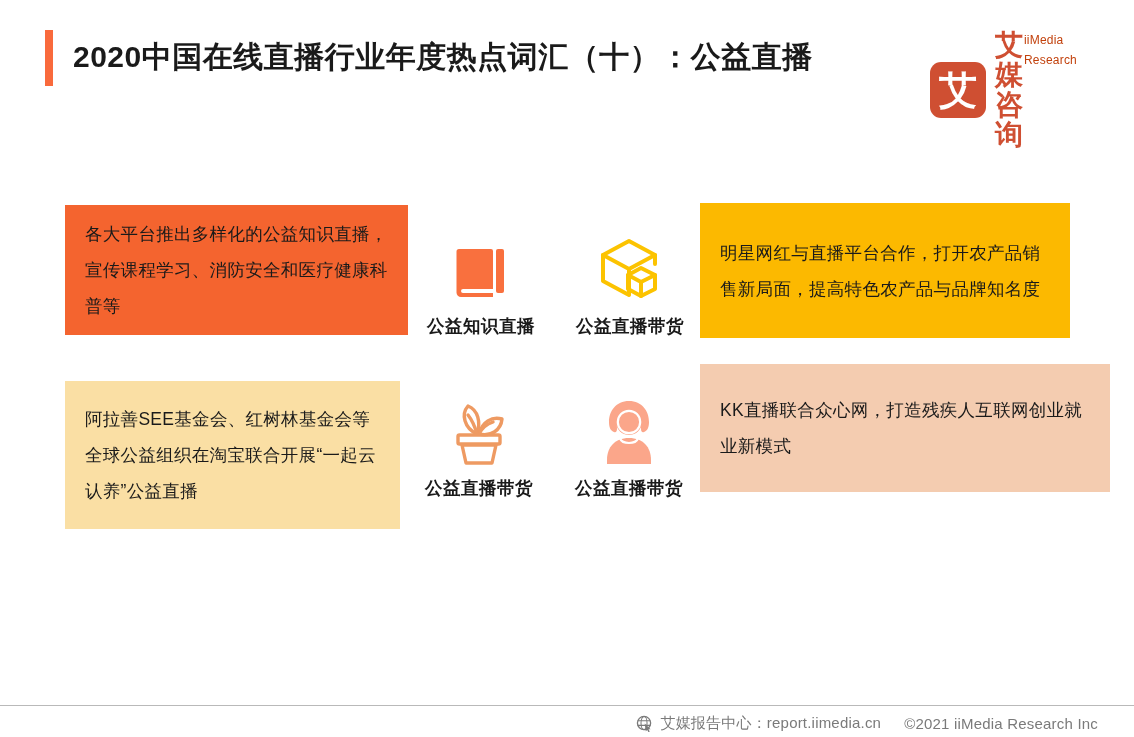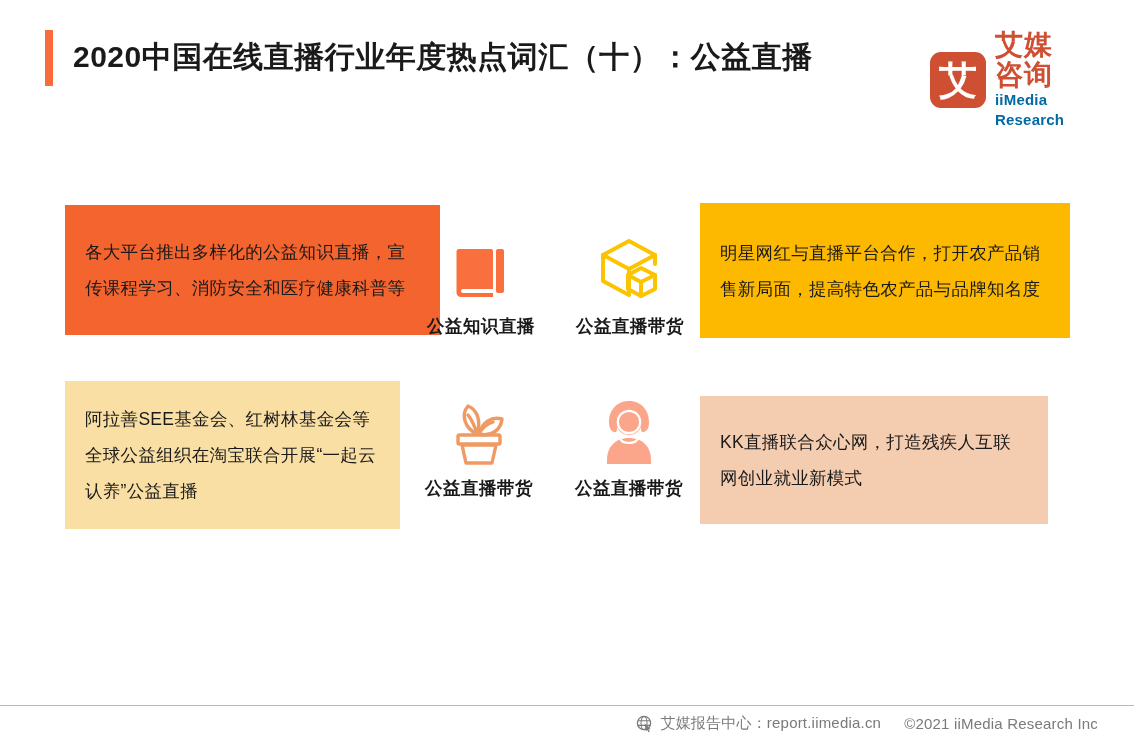--- a/index.html
+++ b/index.html
@@ -60,34 +60,33 @@
     transform: translateY(-50%);
     text-align: center;
     color: #ffffff;
     font-size: 38px;
     font-weight: bold;
     line-height: 1;
     font-family: "DejaVu Sans", sans-serif;
   }
   .logo-text {
     display: flex;
-    flex-direction: column;
     justify-content: center;
   }
   .logo-cn {
     color: #cf4f32;
     font-size: 28px;
     font-weight: bold;
     line-height: 30px;
     letter-spacing: 1px;
   }
   .logo-en {
-    color: #0369a1;
-    font-size: 15px;
-    font-weight: bold;
+    color: #c2410c;
+    font-size: 12px;
+    font-weight: normal;
     line-height: 20px;
     letter-spacing: 0.2px;
   }
 
   
   .board {
     position: absolute;
     left: 0; top: 0;
     width: 1134px;
     height: 737px;
@@ -103,24 +102,24 @@
   }
   .text-card p {
     margin: 0;
     font-size: 17.5px;
     line-height: 36px;
     color: #1a1a1a;
     letter-spacing: 0.3px;
   }
 
   
-  #card-1 { left: 65px;  top: 205px; width: 375px; height: 130px; background: #f4642f; }
+  #card-1 { left: 65px;  top: 205px; width: 343px; height: 130px; background: #f4642f; }
   #card-2 { left: 700px; top: 203px; width: 370px; height: 135px; background: #fcb900; }
   #card-3 { left: 65px;  top: 381px; width: 335px; height: 148px; background: #fadfa4; }
-  #card-4 { left: 700px; top: 396px; width: 348px; height: 128px; background: #f4ccb0; }
+  #card-4 { left: 700px; top: 364px; width: 410px; height: 128px; background: #f4ccb0; }
 
   
   .icon-cell {
     position: absolute;
     width: 128px;
     display: flex;
     flex-direction: column;
     align-items: center;
   }
   .icon-art {

